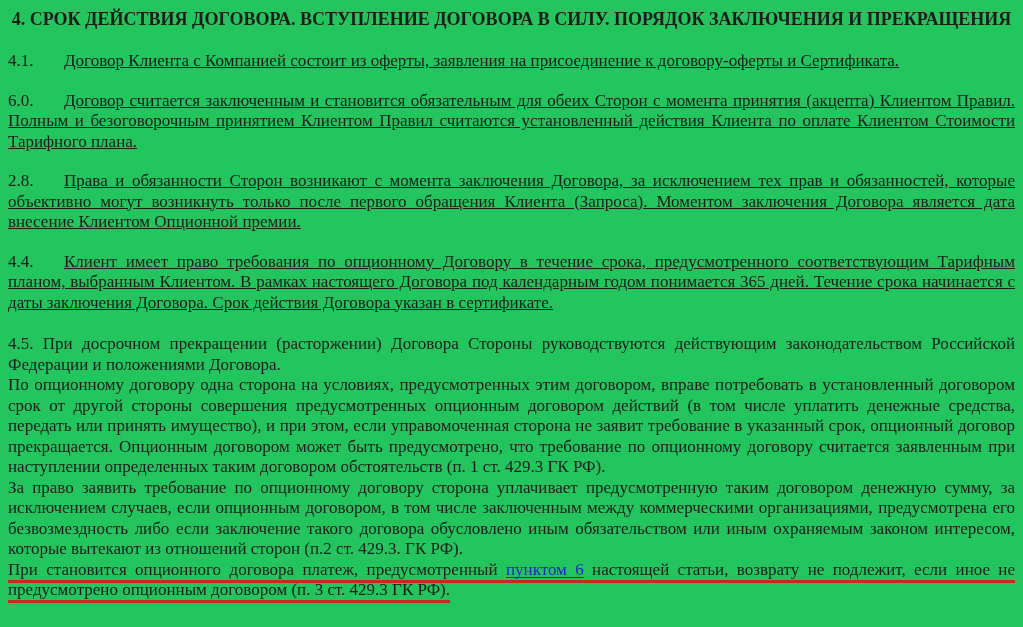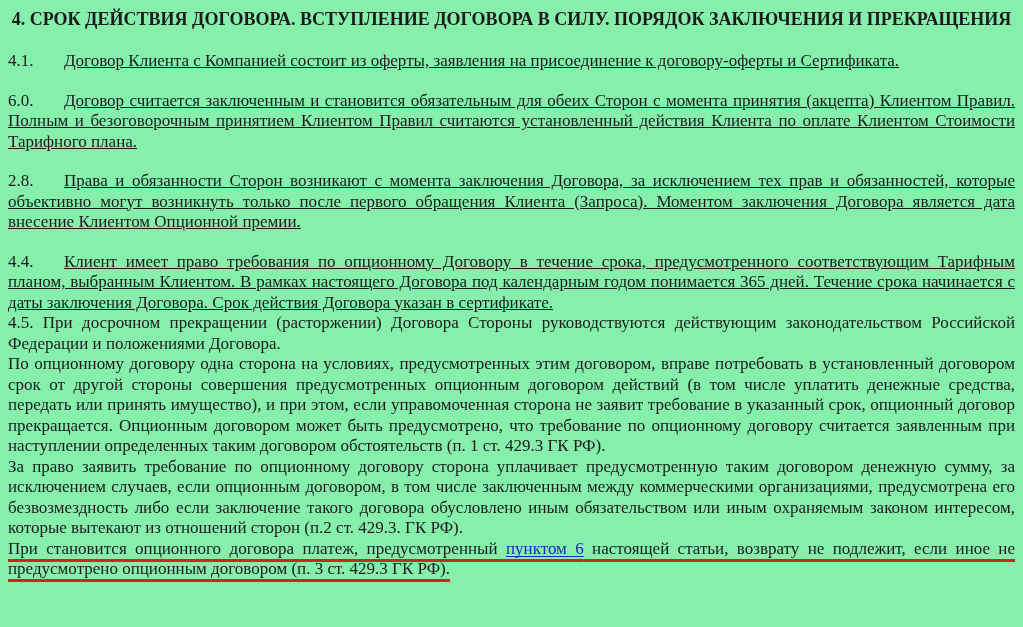--- a/index.html
+++ b/index.html
@@ -1,26 +1,26 @@
 <!DOCTYPE html>
 <html lang="ru" style="--text: #1b1b1b; --link: #2323cb; --annotation-underline: #c8281e;"><head>
 <meta charset="utf-8">
 <style>
   html,body{margin:0;padding:0;background:#ffffff;}
   .page{
     width:1023px;height:627px;box-sizing:border-box;
-    background:#86efac;padding:6px 8px 0 8px;overflow:hidden;
+    background:#22c55e;padding:6px 8px 0 8px;overflow:hidden;
     font-family:"Liberation Serif","DejaVu Serif",serif;
     font-size:17px;line-height:20.5px;color:var(--text,#1b1b1b);
   }
   .heading{margin:1px 0 0 0;font-size:18px;line-height:25px;font-weight:bold;text-align:center;}
   .hl{white-space:nowrap;}
   .clause{margin:19px 0 0 0;text-align:justify;text-decoration:underline;}
   .num{display:inline-block;width:56px;}
-  .c45{}
+  .c45{margin-top:21px;}
   .flow{margin:0;text-align:justify;}
   .annotated{
     text-decoration:underline;
     text-decoration-color:var(--annotation-underline,#c8281e);
     text-decoration-thickness:2.5px;
     text-underline-offset:5px;
     text-decoration-skip-ink:none;
   }
   .doc-link{
     color:var(--link,#2323cb);

